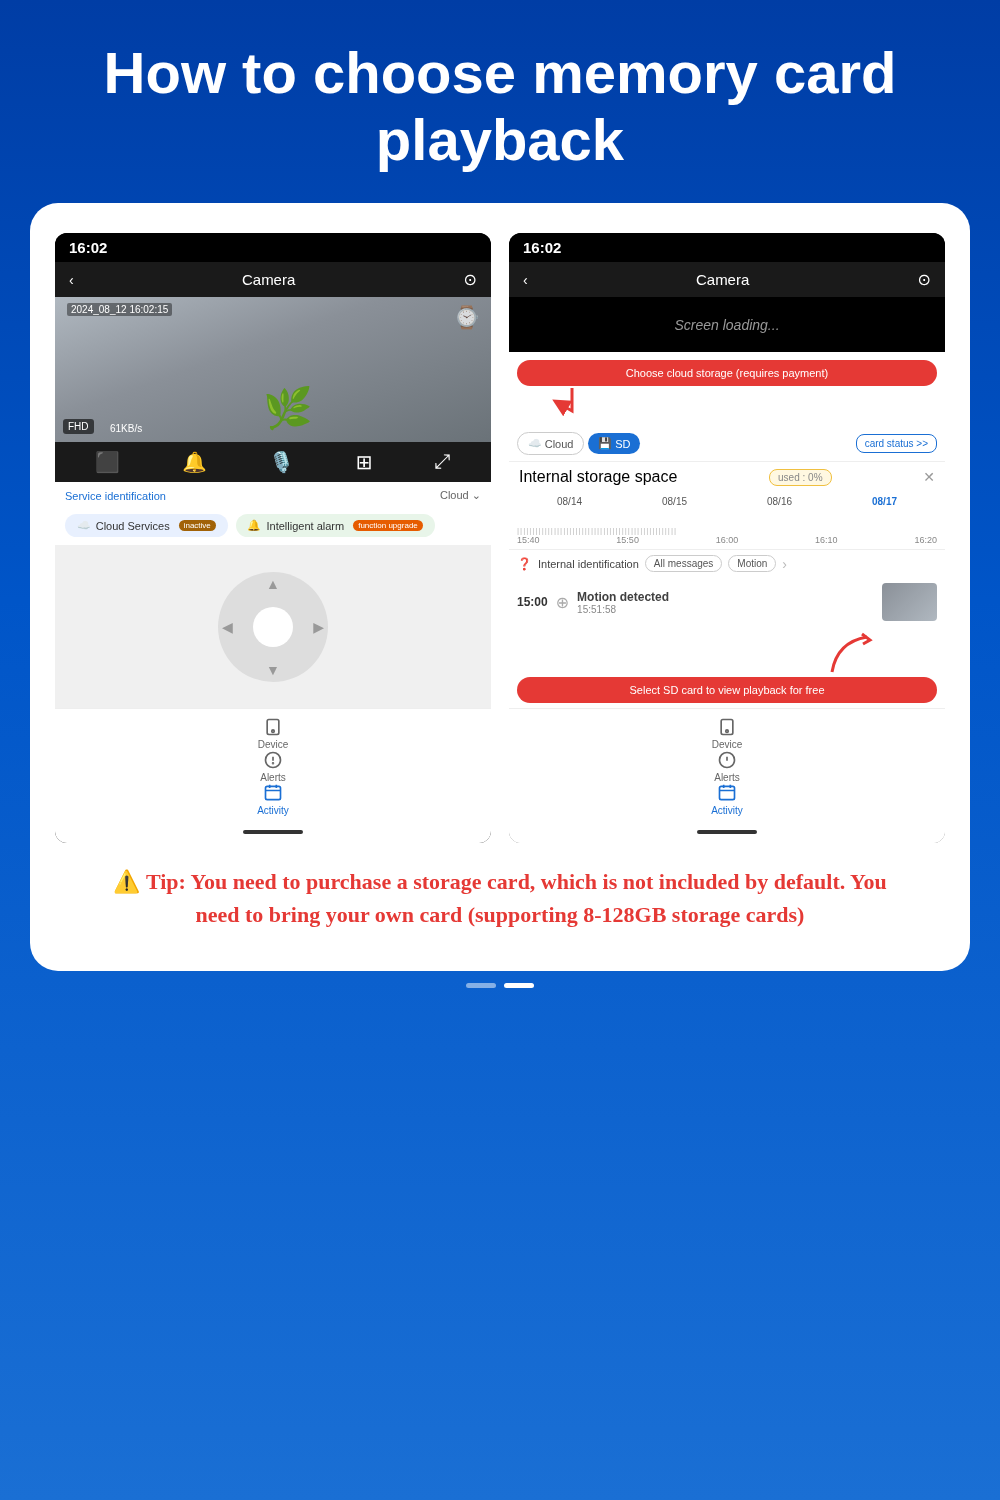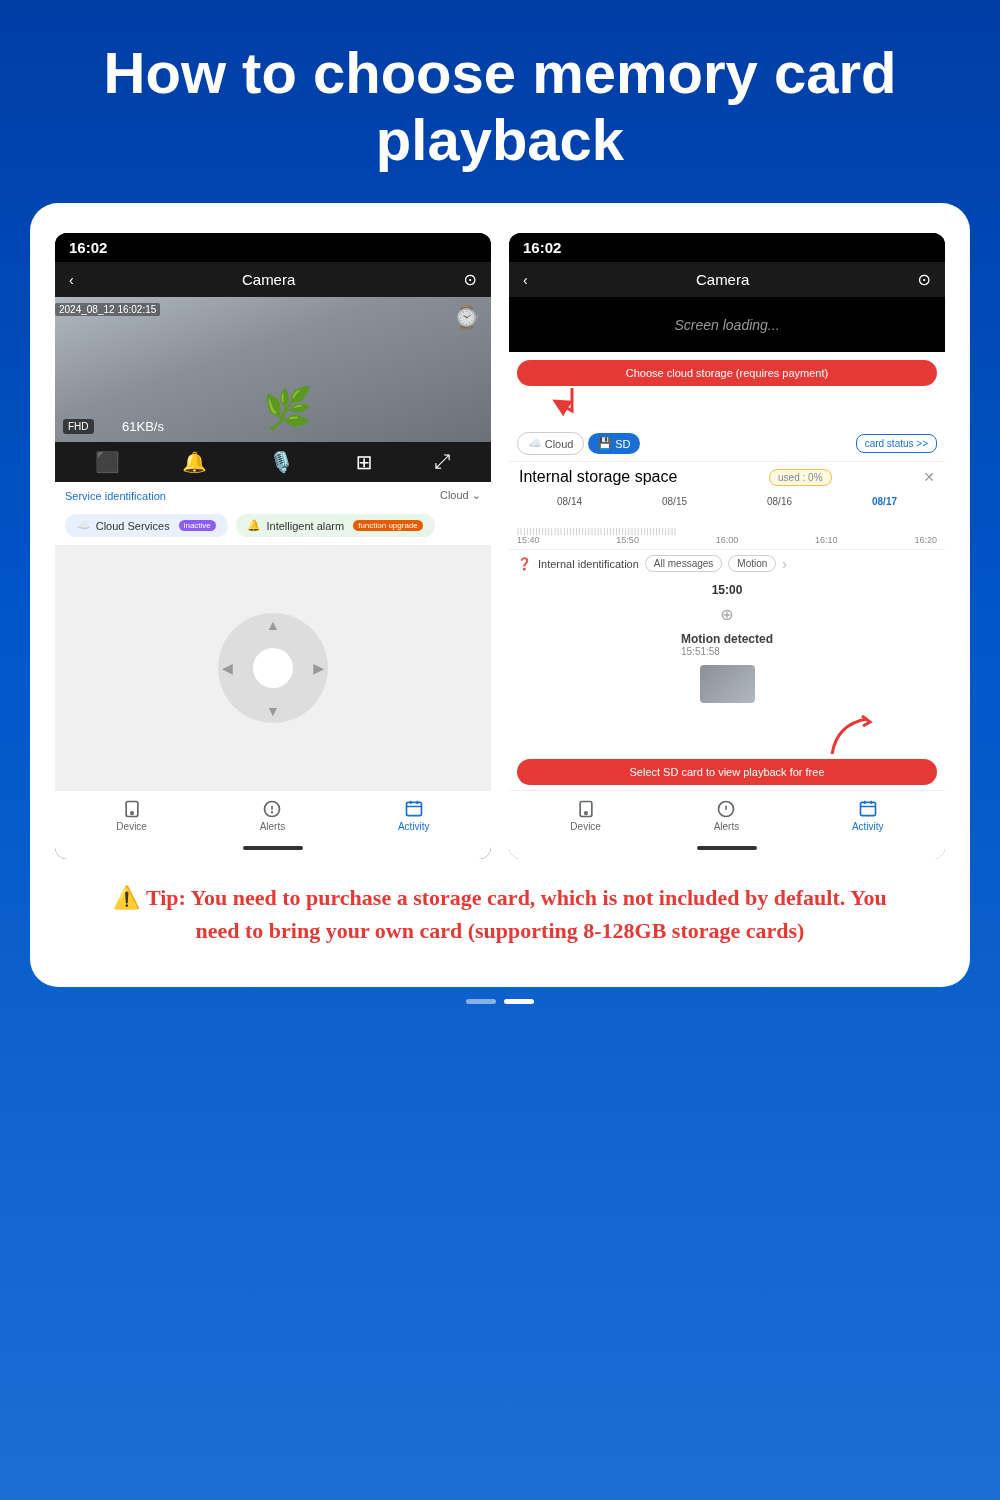--- a/index.html
+++ b/index.html
@@ -52,21 +52,21 @@
     .camera-feed {
       width: 100%;
       height: 145px;
       background: linear-gradient(160deg, #b0b8c0 0%, #8a9098 40%, #6a7278 100%);
       position: relative;
       overflow: hidden;
     }
     .camera-feed-timestamp {
       position: absolute;
       top: 6px;
-      left: 0;
+      left: 12px;
       color: white;
       font-size: 10px;
       background: rgba(0,0,0,0.4);
       padding: 1px 4px;
       border-radius: 2px;
     }
     .camera-plant {
       position: absolute;
       bottom: 10px;
       left: 50%;
@@ -121,21 +121,21 @@
       background: #e8f0fe;
       border-radius: 18px;
       padding: 5px 12px;
       display: flex;
       align-items: center;
       gap: 5px;
       font-size: 11px;
       color: #333;
     }
     .cloud-btn .badge-inactive {
-      background: #8b5cf6;
+      background: #a16207;
       color: white;
       font-size: 8px;
       border-radius: 8px;
       padding: 1px 5px;
       margin-left: 4px;
     }
     .alarm-btn {
       background: #e8f5e9;
       border-radius: 18px;
       padding: 5px 12px;
@@ -177,20 +177,21 @@
     .nav-circle .arrow-up { top: 4px; left: 50%; transform: translateX(-50%); }
     .nav-circle .arrow-down { bottom: 4px; left: 50%; transform: translateX(-50%); }
     .nav-circle .arrow-left { left: 4px; top: 50%; transform: translateY(-50%); }
     .nav-circle .arrow-right { right: 4px; top: 50%; transform: translateY(-50%); }
     .bottom-nav {
       background: white;
       display: flex;
       justify-content: space-around;
       padding: 8px 5px 5px;
       border-top: 1px solid #eee;
+      flex-direction: column;
     }
     .bottom-nav-item {
       display: flex;
       flex-direction: column;
       align-items: center;
       gap: 2px;
       font-size: 10px;
       color: #666;
     }
     .bottom-nav-item.active { color: #1a6fd4; }
@@ -305,21 +306,20 @@
       padding: 2px 8px;
       font-size: 10px;
       color: #555;
     }
     .event-row {
       background: white;
       display: flex;
       align-items: center;
       padding: 6px 8px;
       gap: 8px;
-      flex-direction: column;
     }
     .event-time { font-size: 12px; color: #333; font-weight: 600; }
     .event-dot { color: #aaa; font-size: 16px; }
     .event-details { flex: 1; }
     .event-title { font-size: 12px; color: #404040; font-weight: bold; }
     .event-sub { font-size: 10px; color: #888; }
     .event-thumb {
       width: 55px;
       height: 38px;
       background: linear-gradient(135deg, #8a9098, #b0b8c0);
@@ -416,21 +416,21 @@
         <div class="phone-nav">
           <span>‹</span>
           <span style="font-size:15px;">Camera</span>
           <span style="color:white;font-size:16px;">⊙</span>
         </div>
 
         <div class="camera-feed">
           <span class="camera-feed-timestamp">2024_08_12 16:02:15</span>
           <span class="camera-plant">🌿</span>
           <span class="fhd-badge">FHD</span>
-          <span class="speed-badge" style="position:absolute;bottom:8px;left:67px;color:white;font-size:13px;">61KB/s</span>
+          <span class="speed-badge" style="position:absolute;bottom:8px;left:55px;color:white;font-size:10px;">61KB/s</span>
           <span class="timer-icon" style="position:absolute;top:8px;right:10px;color:rgba(255,255,255,0.7);font-size:22px;">⌚</span>
         </div>
 
         <div class="camera-controls">
           <span style="color:white;font-size:20px;">⬛</span>
           <span style="color:white;font-size:20px;">🔔</span>
           <span style="color:white;font-size:20px;">🎙️</span>
           <span style="color:white;font-size:20px;">⊞</span>
           <span style="color:white;font-size:20px;">⤢</span>
         </div>

